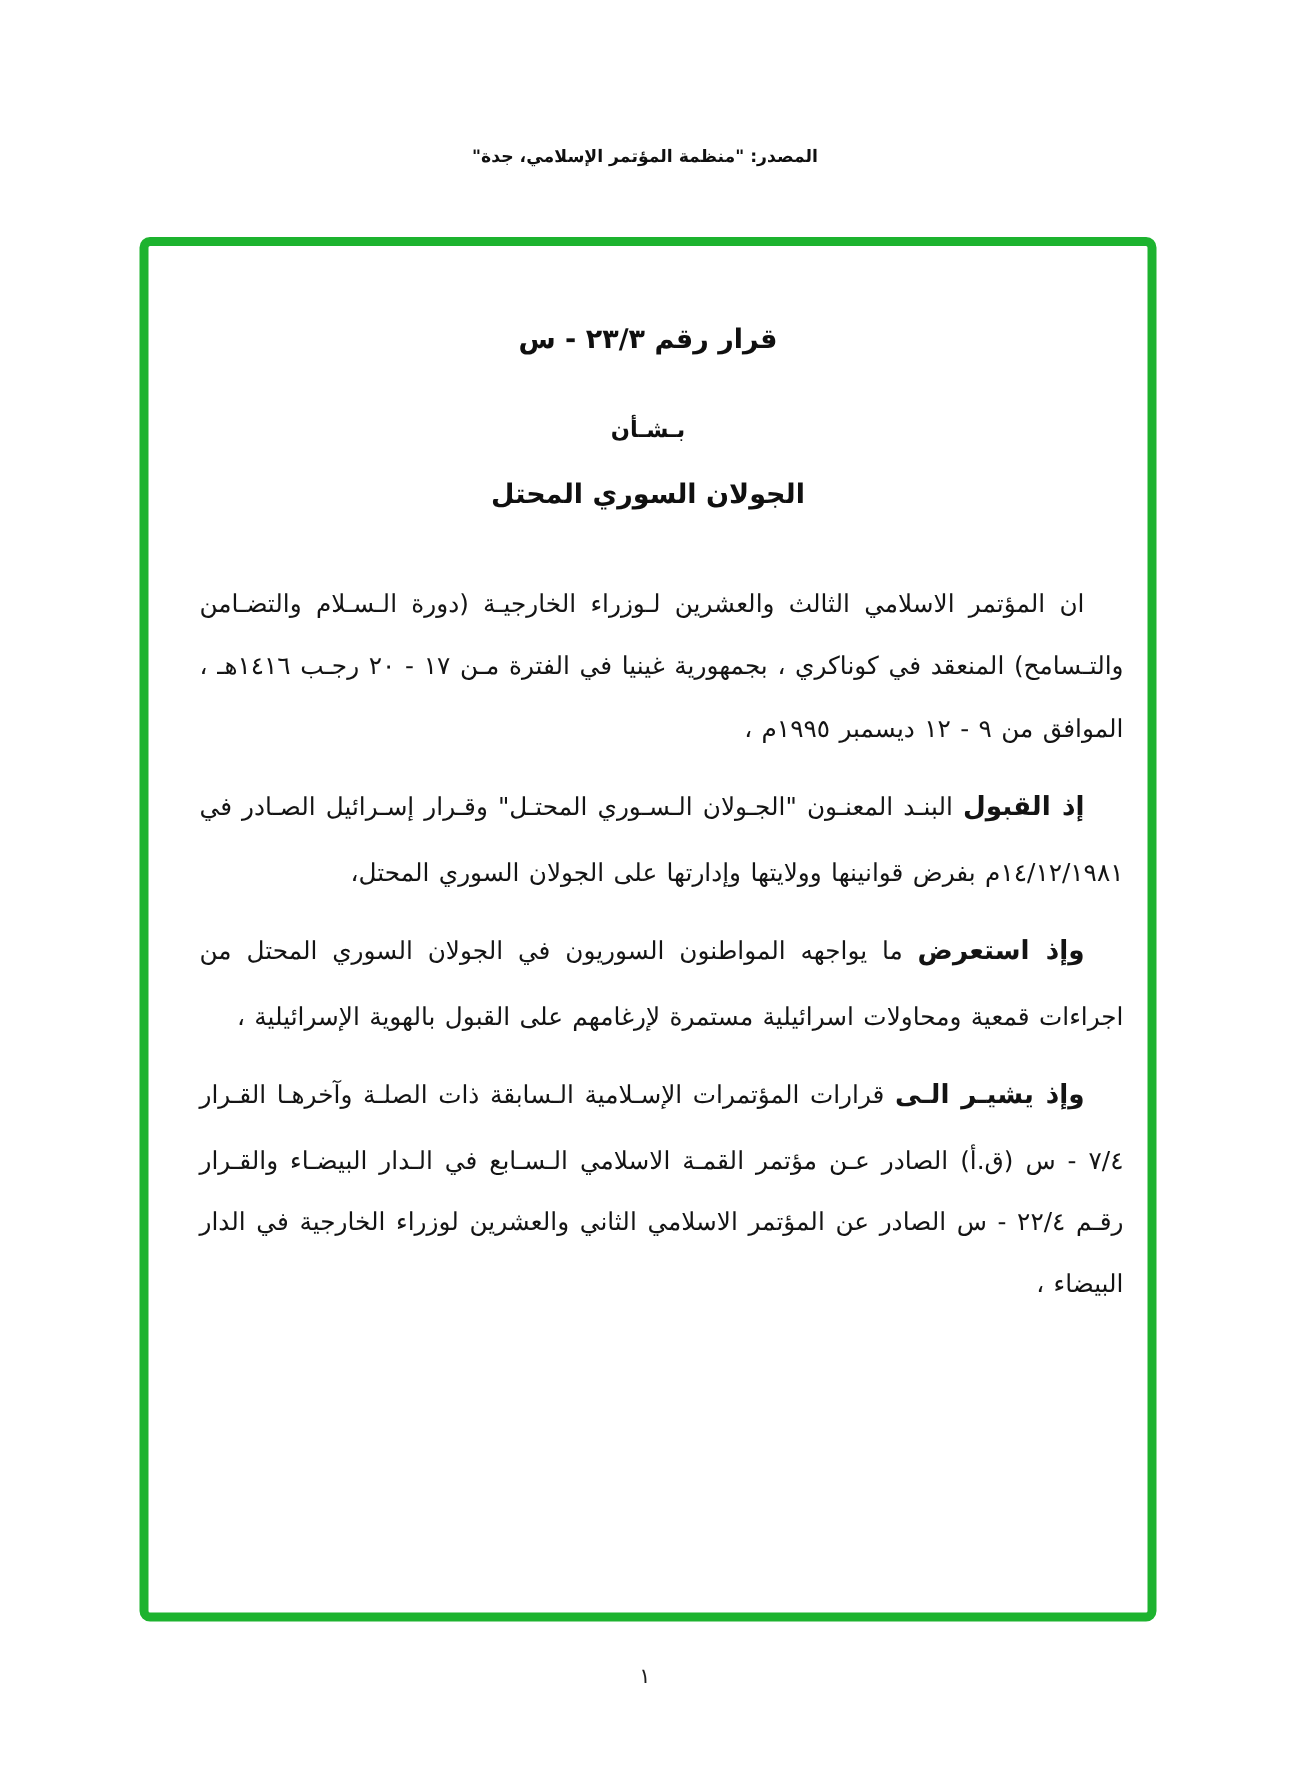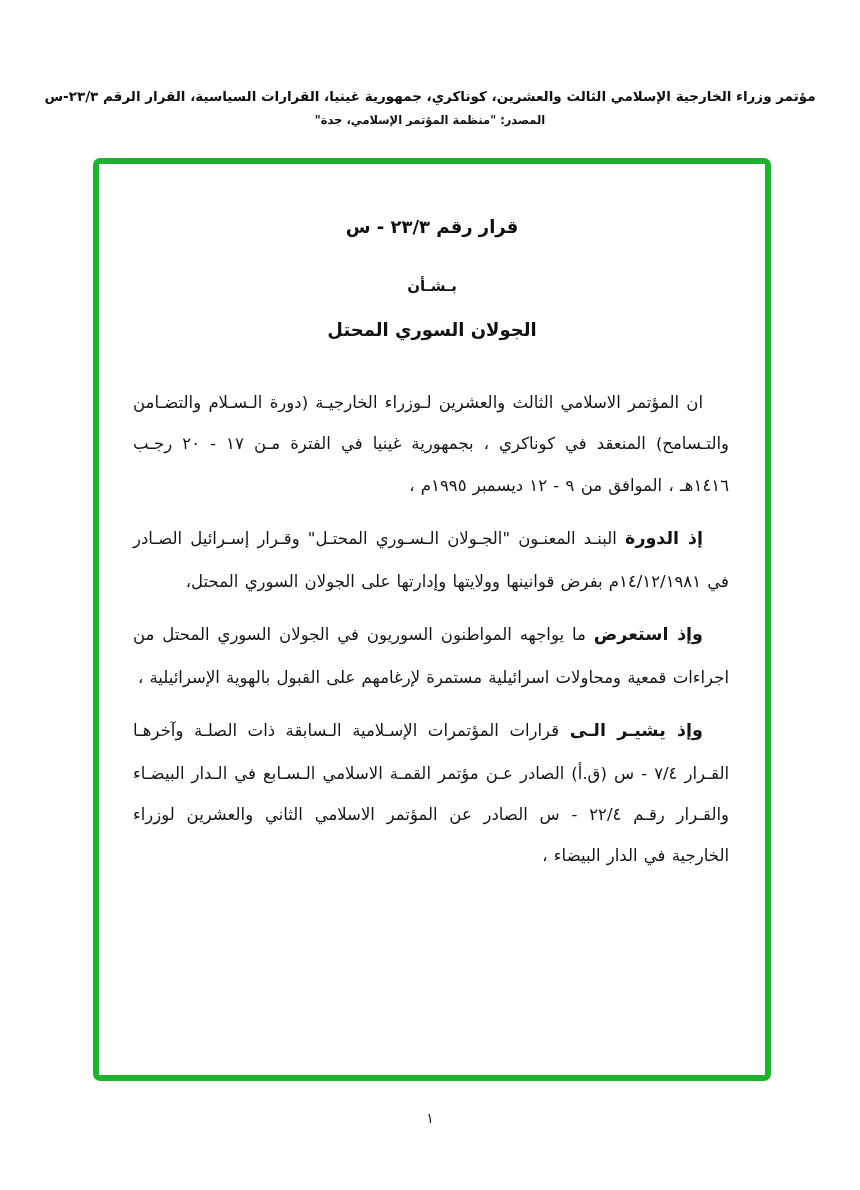--- a/index.html
+++ b/index.html
@@ -54,21 +54,21 @@
     text-align: center;
     direction: rtl;
     font-weight: bold;
     color: #101010;
   }
   .doc-title .t1 { font-size: 18px; }
   .doc-title .t2 { font-size: 15px; margin-top: 40px; }
   .doc-title .t3 { font-size: 18px; margin-top: 24px; }
   .doc-body {
     margin-top: 42px;
-    padding: 0 36px 0 34px;
+    padding: 0 16px 0 34px;
     direction: rtl;
   }
   .para {
     margin: 0 0 11px 0;
     font-size: 16.5px;
     line-height: 2.5;
     text-align: justify;
     text-indent: 26px;
     color: #141414;
     word-spacing: 1px;
@@ -86,34 +86,33 @@
     font-size: 14px;
     color: #202020;
   }
 </style>
 </head>
 <body>
 
 <div class="page">
 
   <div class="doc-header">
-    <div class="doc-header-line1">مؤتمر وزراء الخارجية الإسلامي الثالث والعشرين، كوناكري، جمهورية غينيا، القرارات السياسية، القرار الرقم ٢٣/٣-س</div>
     <div class="doc-header-line2">المصدر:  "منظمة المؤتمر الإسلامي، جدة"</div>
   </div>
 
   <div class="green-box" style="border-color: rgb(29, 179, 47);">
     <div class="doc-title">
       <div class="t1">قرار رقم ٢٣/٣ - س</div>
       <div class="t2">بـشـأن</div>
       <div class="t3">الجولان السوري المحتل</div>
     </div>
 
     <div class="doc-body" id="doc-body">
         <p class="para"><span>ان المؤتمر الاسلامي الثالث والعشرين لـوزراء الخارجيـة (دورة الـسـلام والتضـامن والتـسامح) المنعقد في كوناكري ، بجمهورية غينيا في الفترة مـن ١٧ - ٢٠ رجـب ١٤١٦هـ ، الموافق من ٩ - ١٢ ديسمبر ١٩٩٥م ،</span></p>
-        <p class="para"><b class="lead">إذ الدورة</b> <span>البنـد المعنـون "الجـولان الـسـوري المحتـل" وقـرار إسـرائيل الصـادر في ١٤/١٢/١٩٨١م بفرض قوانينها وولايتها وإدارتها على الجولان السوري المحتل،</span></p>
+        <p class="para"><b class="lead">إذ القبول</b> <span>البنـد المعنـون "الجـولان الـسـوري المحتـل" وقـرار إسـرائيل الصـادر في ١٤/١٢/١٩٨١م بفرض قوانينها وولايتها وإدارتها على الجولان السوري المحتل،</span></p>
         <p class="para"><b class="lead">وإذ استعرض</b> <span>ما يواجهه المواطنون السوريون في الجولان السوري المحتل من اجراءات قمعية ومحاولات اسرائيلية مستمرة لإرغامهم على القبول بالهوية الإسرائيلية ،</span></p>
         <p class="para"><b class="lead">وإذ يشيـر الـى</b> <span>قرارات المؤتمرات الإسـلامية الـسابقة ذات الصلـة وآخرهـا القـرار ٧/٤ - س (ق.أ) الصادر عـن مؤتمر القمـة الاسلامي الـسـابع في الـدار البيضـاء والقـرار رقـم ٢٢/٤ - س الصادر عن المؤتمر الاسلامي الثاني والعشرين لوزراء الخارجية في الدار البيضاء ،</span></p>
       </div>
   </div>
 
   <div class="page-number">١</div>
 
 </div>
 
 </body></html>

